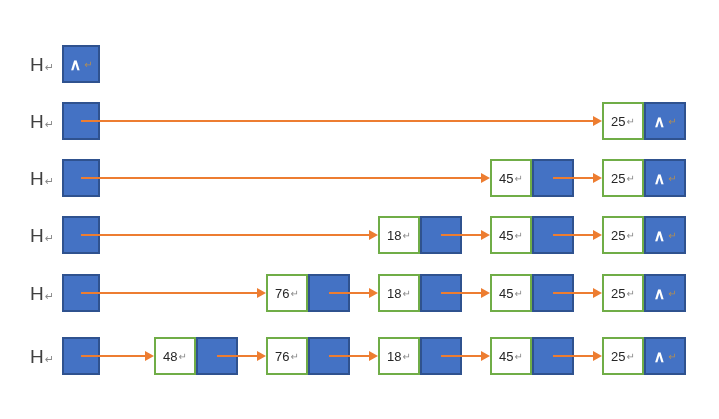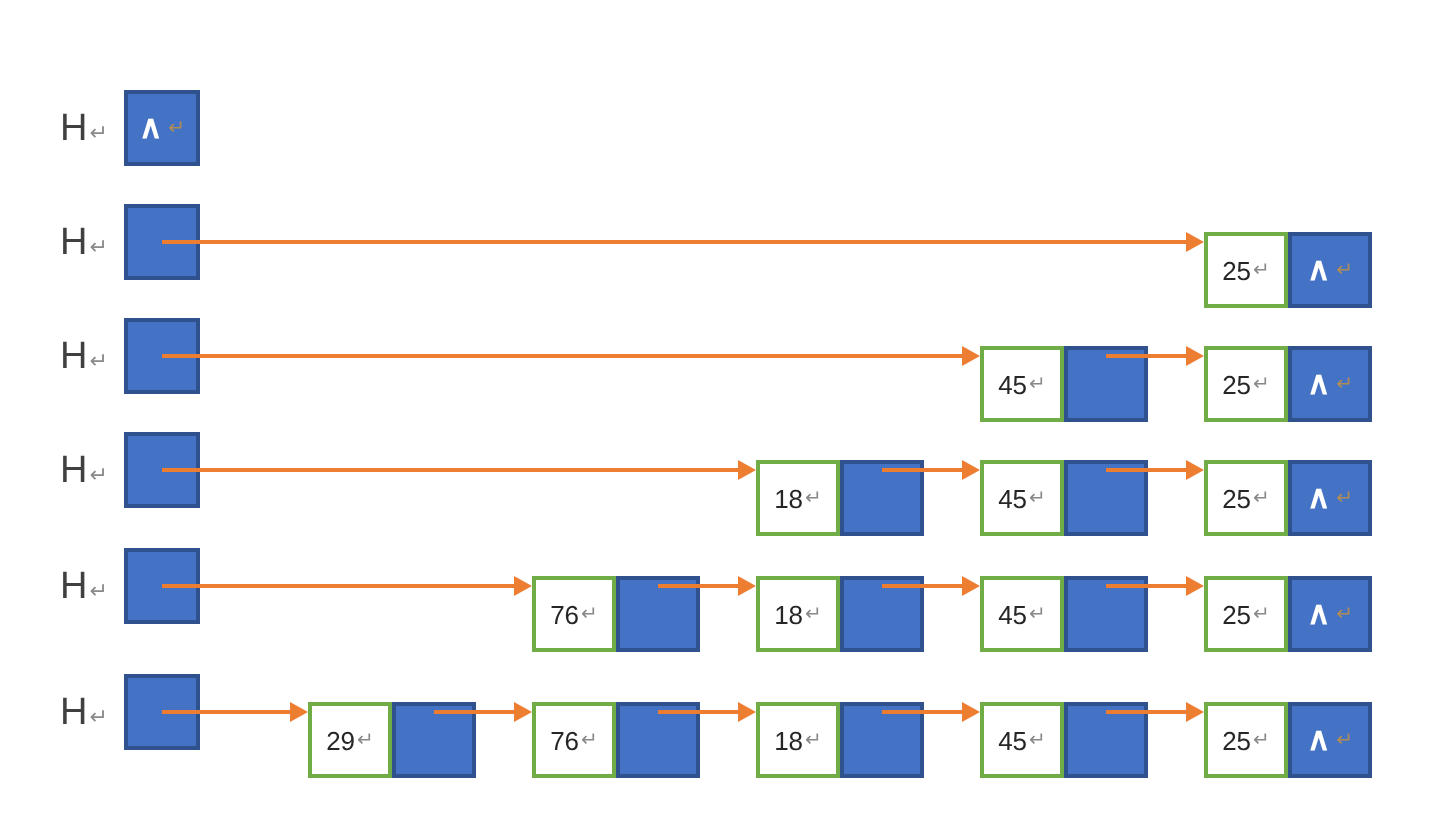--- a/index.html
+++ b/index.html
@@ -48,21 +48,21 @@
     height: 38px;
     background: #4472C4;
     border: 2px solid #2F528F;
     box-sizing: border-box;
   }
   
   .node {
     position: absolute;
     height: 52px;
     display: flex;
-    align-items: flex-end;
+    align-items: flex-start;
     box-sizing: border-box;
   }
   .node-value {
     width: 42px;
     height: 38px;
     background: #ffffff;
     border: 2px solid #70AD47;
     box-sizing: border-box;
     display: flex;
     align-items: center;
@@ -286,21 +286,21 @@
     </div>
     <div class="row" style="top: 337px; height: 38px;"></div>
     <div class="head-label" style="left: 30px; top: 347px;"><span>H</span><span class="pilcrow">↵</span></div>
     <div class="head-box" style="left: 62px; top: 337px;"></div>
     <div class="arrow" style="left: 81px; top: 351px; width: 73px;">
       <div class="shaft" style="width: 64px;"></div>
       <div class="head" style="left: 64px;"></div>
     </div>
     <div class="node" style="left: 154px; top: 337px; width: 84px;">
       <div class="node-value">
-        <span>29</span>
+        <span>48</span>
         <span class="pilcrow">↵</span>
       </div>
       <div class="node-next"></div>
     </div>
     <div class="arrow" style="left: 217px; top: 351px; width: 49px;">
       <div class="shaft" style="width: 40px;"></div>
       <div class="head" style="left: 40px;"></div>
     </div>
     <div class="node" style="left: 266px; top: 337px; width: 84px;">
       <div class="node-value">

